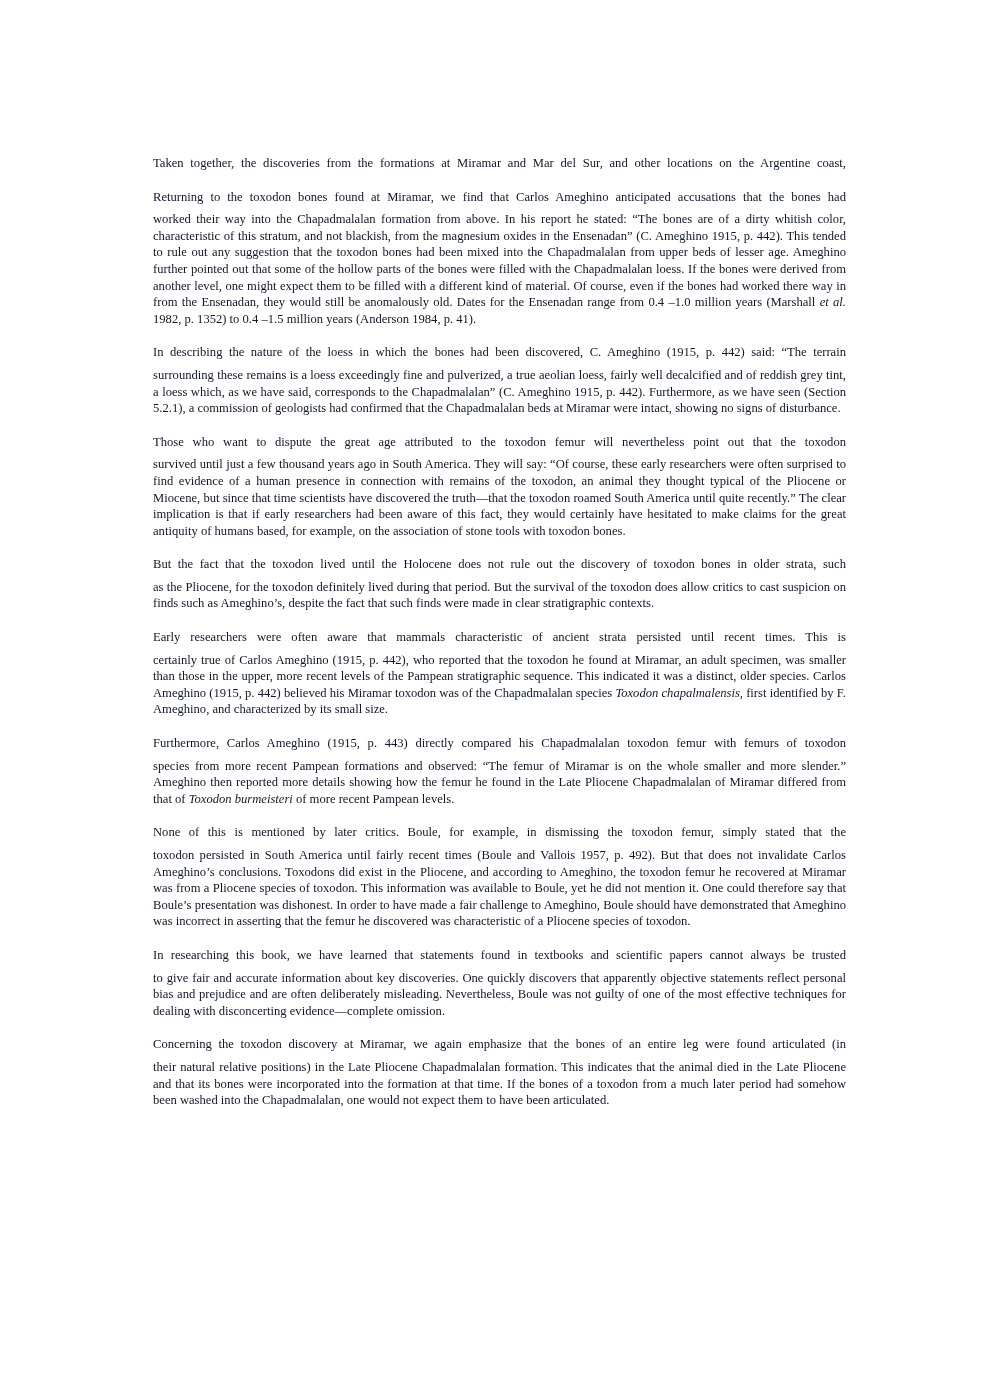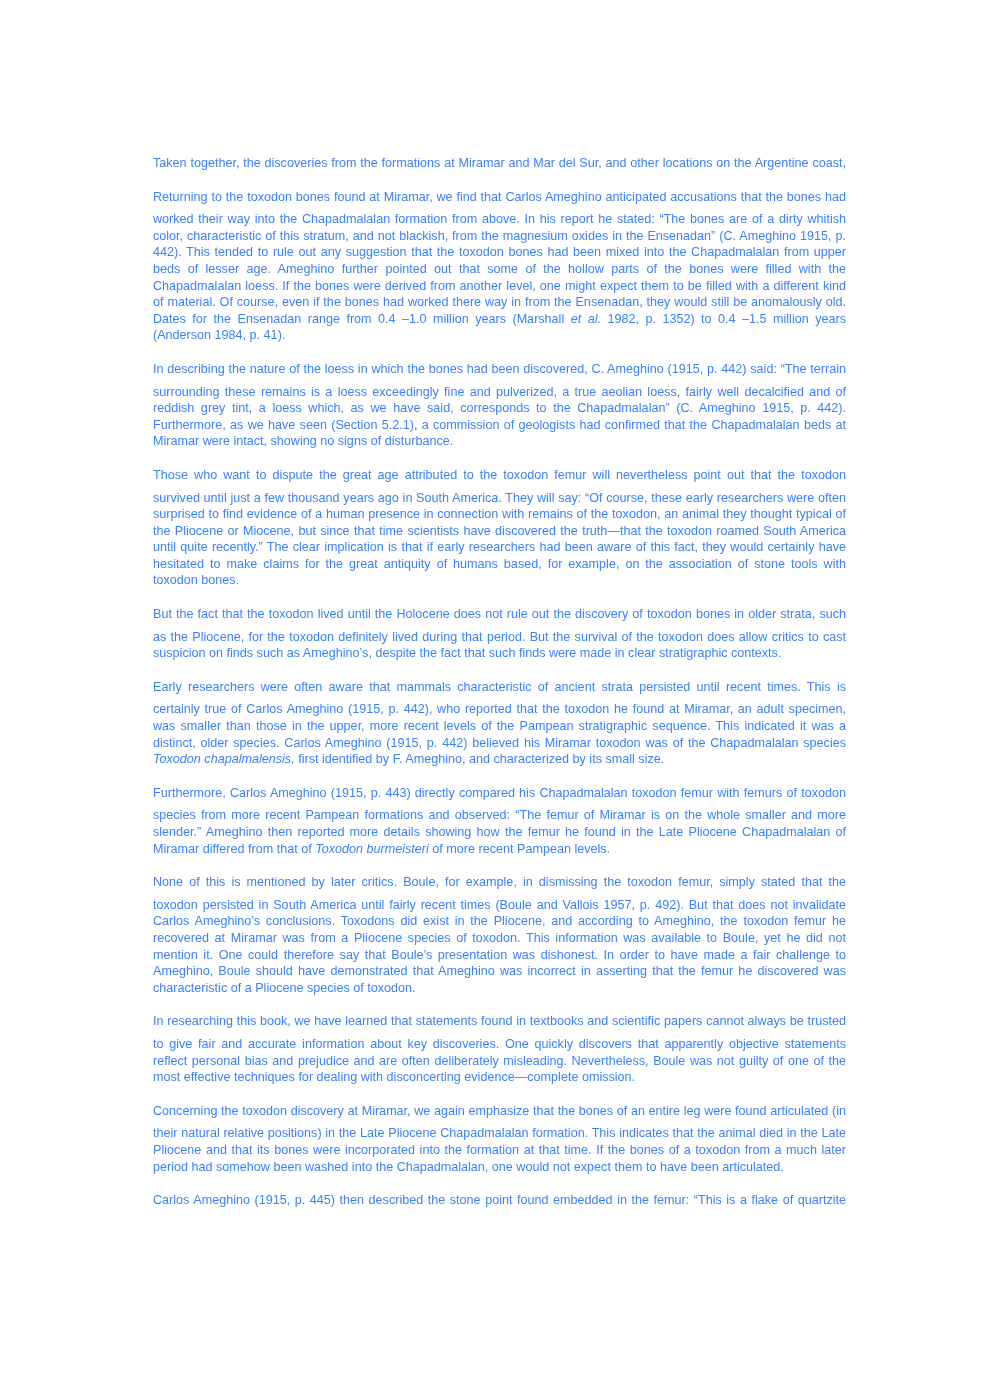--- a/index.html
+++ b/index.html
@@ -1,20 +1,20 @@
 <!DOCTYPE html>
 <html><head>
 <meta charset="utf-8">
 <style>
   html, body { margin: 0; padding: 0; background: #ffffff; }
   body { width: 1000px; height: 1400px; position: relative; overflow: hidden; }
   .page {
     position: absolute; left: 153px; top: 155px; width: 693px;
-    font-family: Liberation Sans, sans-serif;
-    font-size: 12.6px; line-height: 16.6px; color: #3b82f6;
+    font-family: Liberation Serif, serif;
+    font-size: 12.6px; line-height: 16.6px; color: #0f172a;
     text-align: justify;
   }
   .para { margin: 0 0 17px 0; }
   .para .first { display: block; margin-bottom: 6px; text-align: justify; text-align-last: justify; }
   .para i { font-style: italic; }
 </style>
 </head>
 <body>
 
 <div class="page">
@@ -41,16 +41,13 @@
   </p>
   <p class="para">
     <span class="first">None of this is mentioned by later critics. Boule, for example, in dismissing the toxodon femur, simply stated that the</span><span>toxodon persisted in South America until fairly recent times (Boule and Vallois 1957, p. 492). But that does not invalidate Carlos Ameghino’s conclusions. Toxodons did exist in the Pliocene, and according to Ameghino, the toxodon femur he recovered at Miramar was from a Pliocene species of toxodon. This information was available to Boule, yet he did not mention it. One could therefore say that Boule’s presentation was dishonest. In order to have made a fair challenge to Ameghino, Boule should have demonstrated that Ameghino was incorrect in asserting that the femur he discovered was characteristic of a Pliocene species of toxodon.</span>
   </p>
   <p class="para">
     <span class="first">In researching this book, we have learned that statements found in textbooks and scientific papers cannot always be trusted</span><span>to give fair and accurate information about key discoveries. One quickly discovers that apparently objective statements reflect personal bias and prejudice and are often deliberately misleading. Nevertheless, Boule was not guilty of one of the most effective techniques for dealing with disconcerting evidence—complete omission.</span>
   </p>
   <p class="para">
     <span class="first">Concerning the toxodon discovery at Miramar, we again emphasize that the bones of an entire leg were found articulated (in</span><span>their natural relative positions) in the Late Pliocene Chapadmalalan formation. This indicates that the animal died in the Late Pliocene and that its bones were incorporated into the formation at that time. If the bones of a toxodon from a much later period had somehow been washed into the Chapadmalalan, one would not expect them to have been articulated.</span>
   </p>
-  <p class="para">
-    <span class="first">Carlos Ameghino (1915, p. 445) then described the stone point found embedded in the femur: “This is a flake of quartzite</span><span></span>
-  </p>
 </div>
 
 </body></html>

